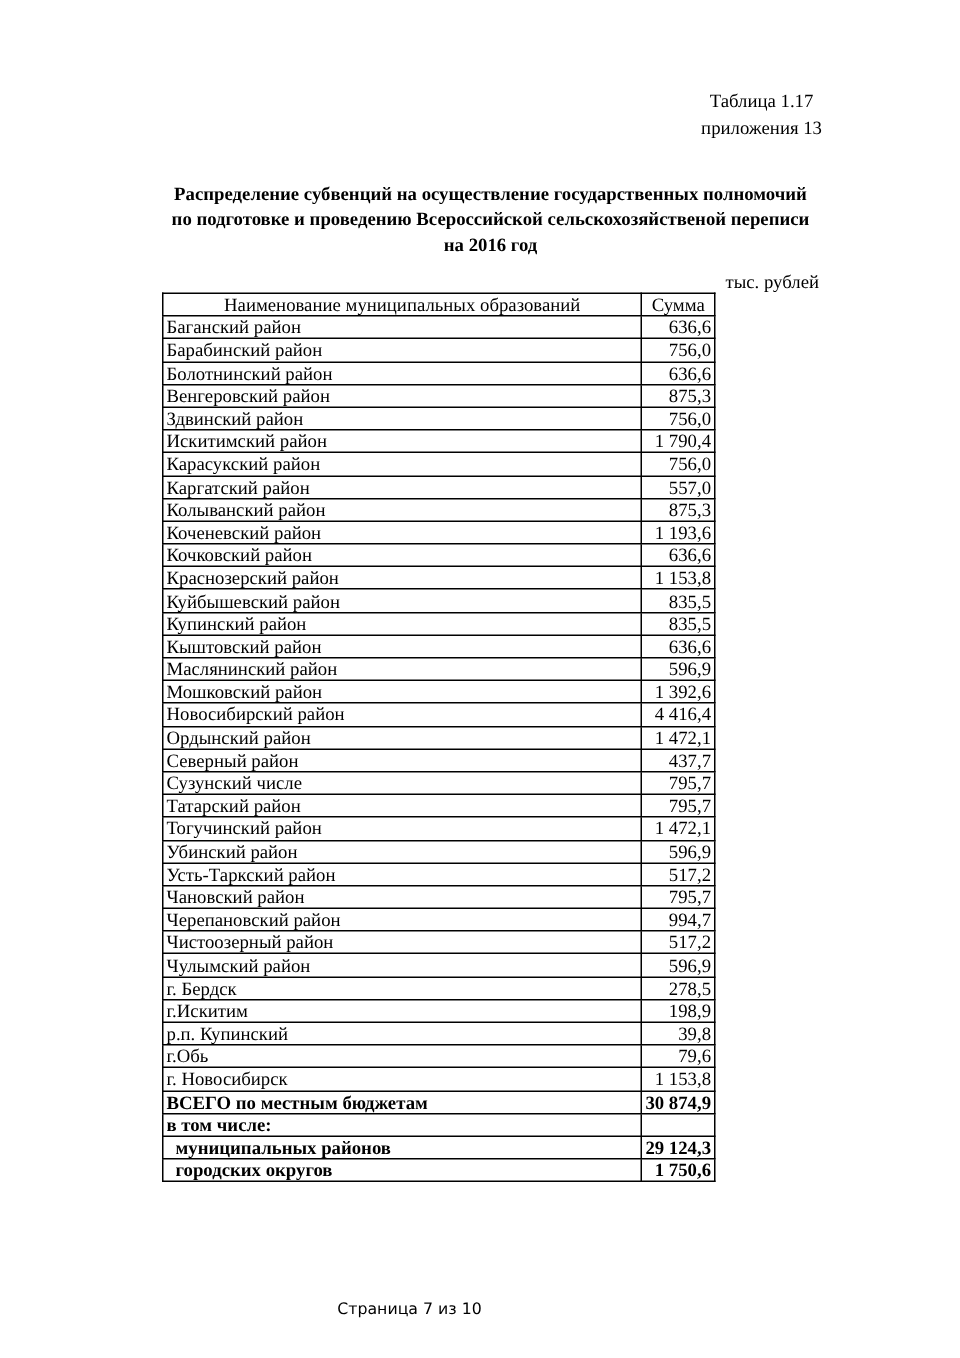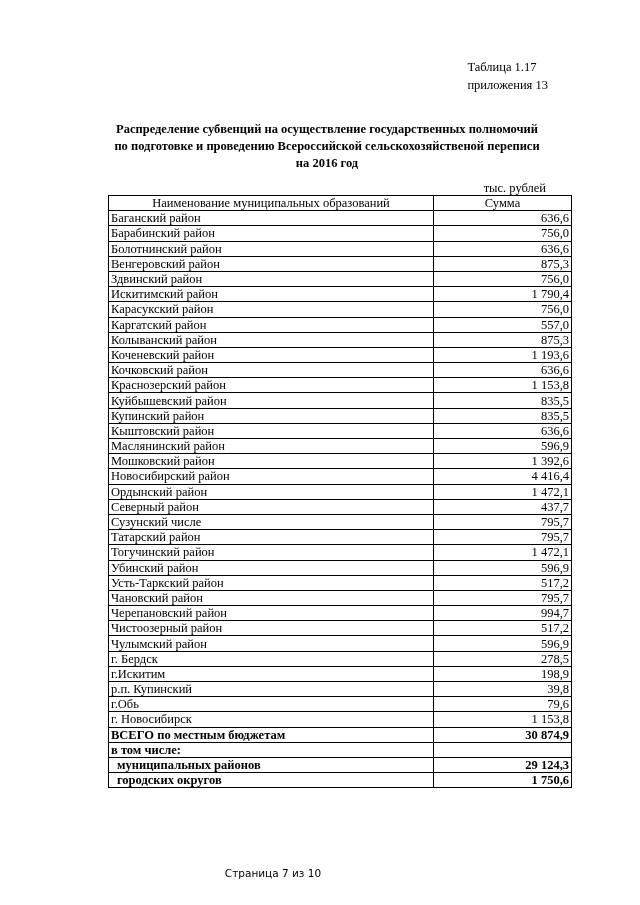--- a/index.html
+++ b/index.html
@@ -1,23 +1,23 @@
 <!DOCTYPE html>
 <html><head>
 <meta charset="utf-8">
 <style>
   html, body { margin: 0; padding: 0; background: #ffffff; }
   body { width: 640px; height: 905px; position: relative; overflow: hidden;
          font-family: "Liberation Serif", "DejaVu Serif", serif; color: #000; }
-  .ref { position: absolute; right: 92px; top: 58px; text-align: left;
+  .ref { position: absolute; right: 92px; top: 58px; text-align: center;
          font-size: 12.5px; line-height: 18px; }
   .title { position: absolute; left: 108px; width: 438px; top: 121px;
            text-align: center; font-weight: bold; font-size: 12.5px; line-height: 17px; }
   .units { position: absolute; right: 94px; top: 181px; font-size: 12.5px; }
-  table { position: absolute; left: 108px; top: 195px; width: 464px;
+  table { position: absolute; left: 108px; top: 195px; width: 369px;
           border-collapse: collapse; font-size: 12.5px; }
   td, th { border: 1px solid #000; padding: 0 2px; height: 14.2px; line-height: 14px;
            font-weight: normal; white-space: nowrap; }
   th { text-align: center; }
   td.name { width: 314px; margin-left: 28px; }
   td.val { text-align: right; }
   tr.bold td { font-weight: bold; }
   td.indent { padding-left: 8px; }
   .footer { position: absolute; top: 867px; left: 0; width: 546px; text-align: center;
             font-family: "DejaVu Sans", "Liberation Sans", sans-serif; font-size: 10.5px; }

